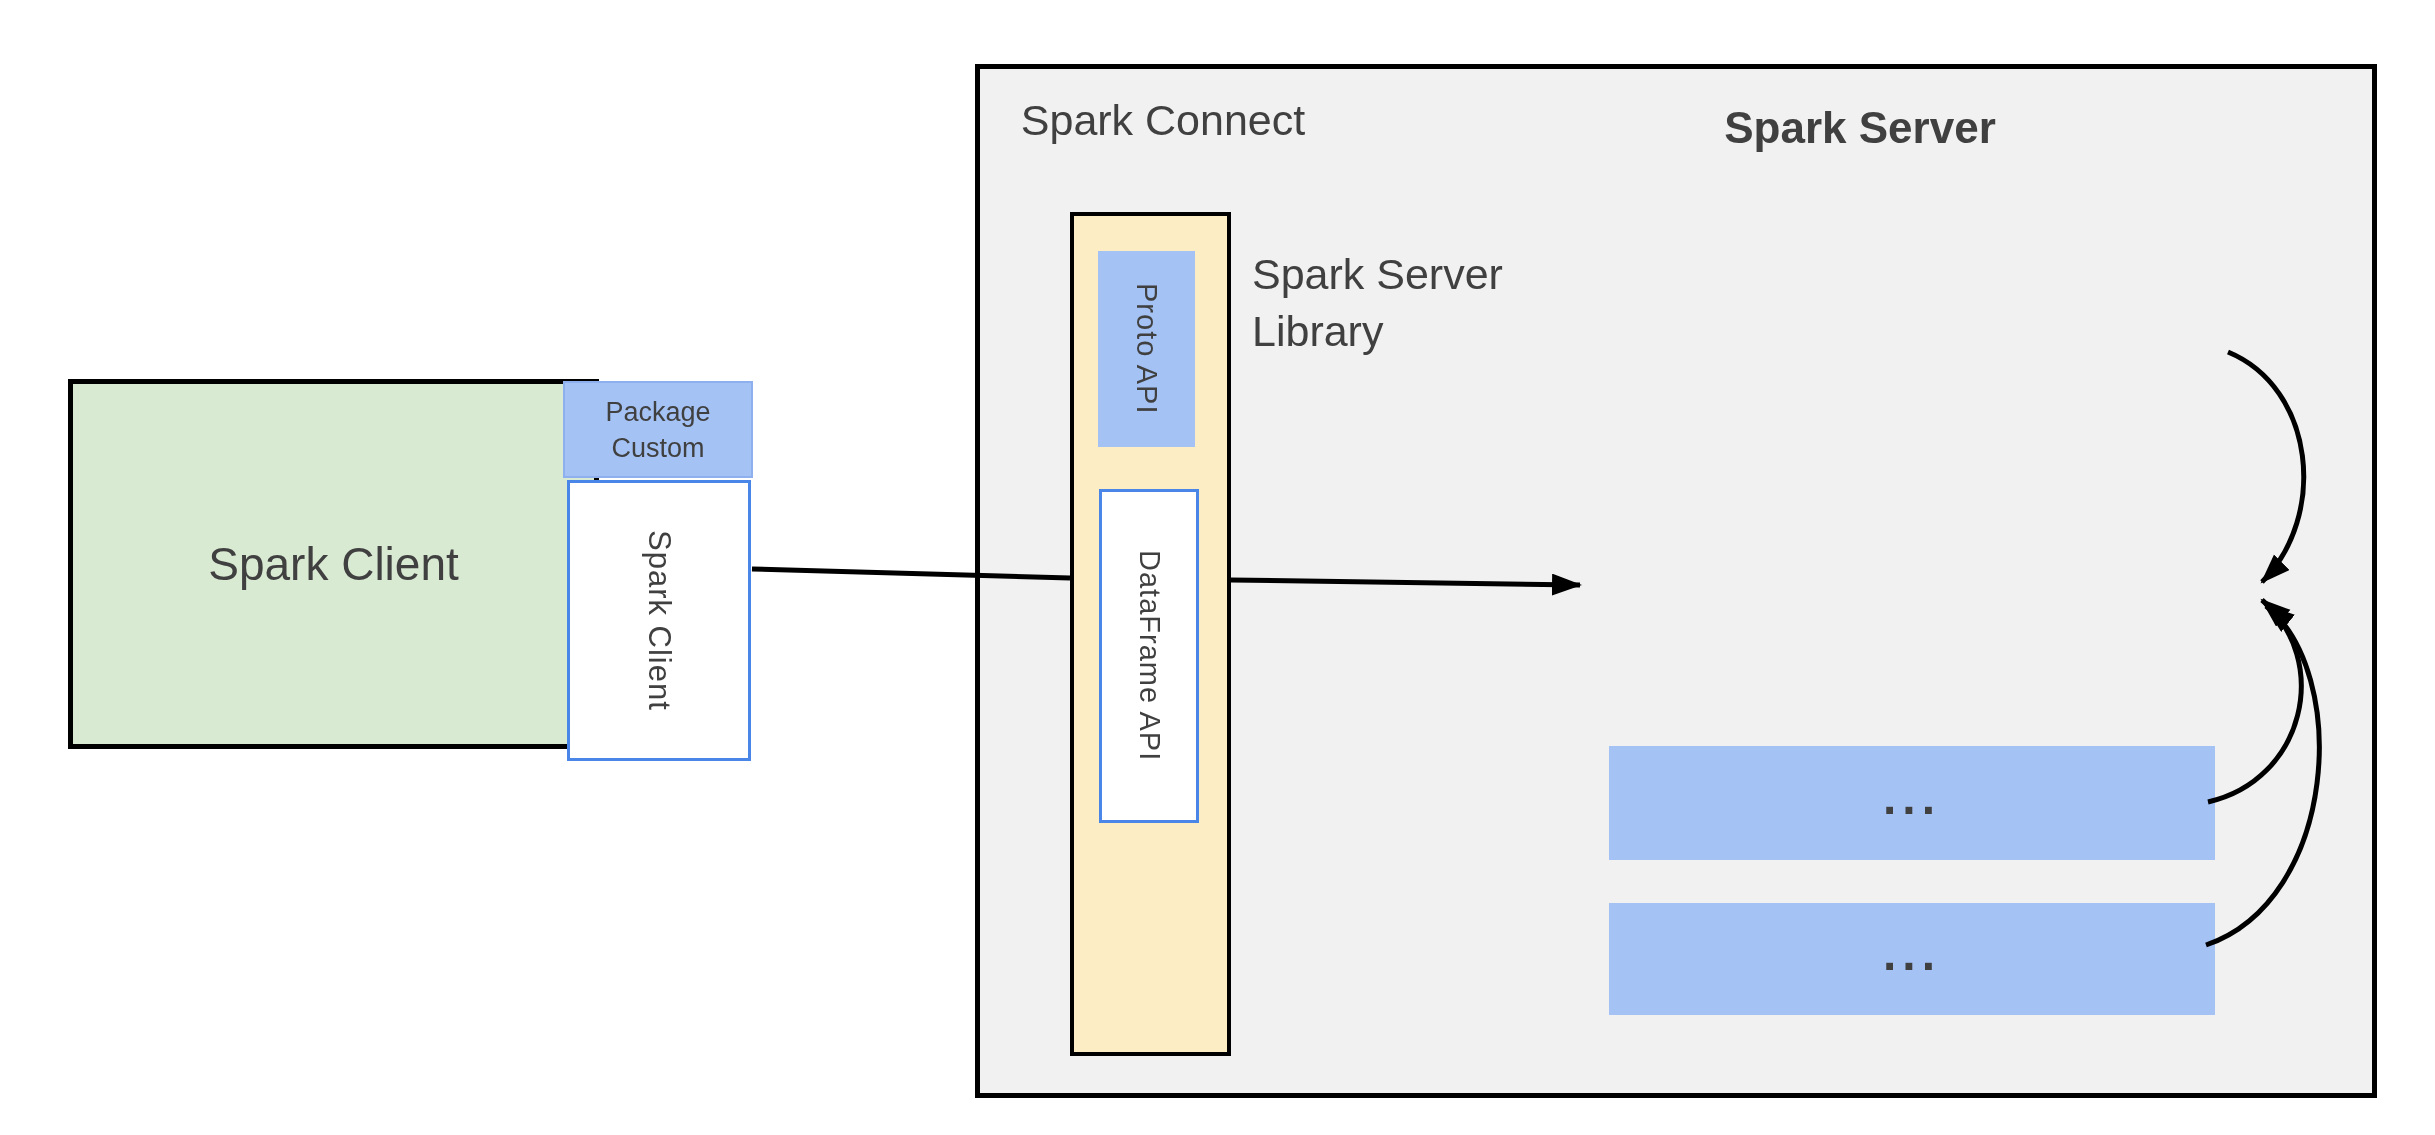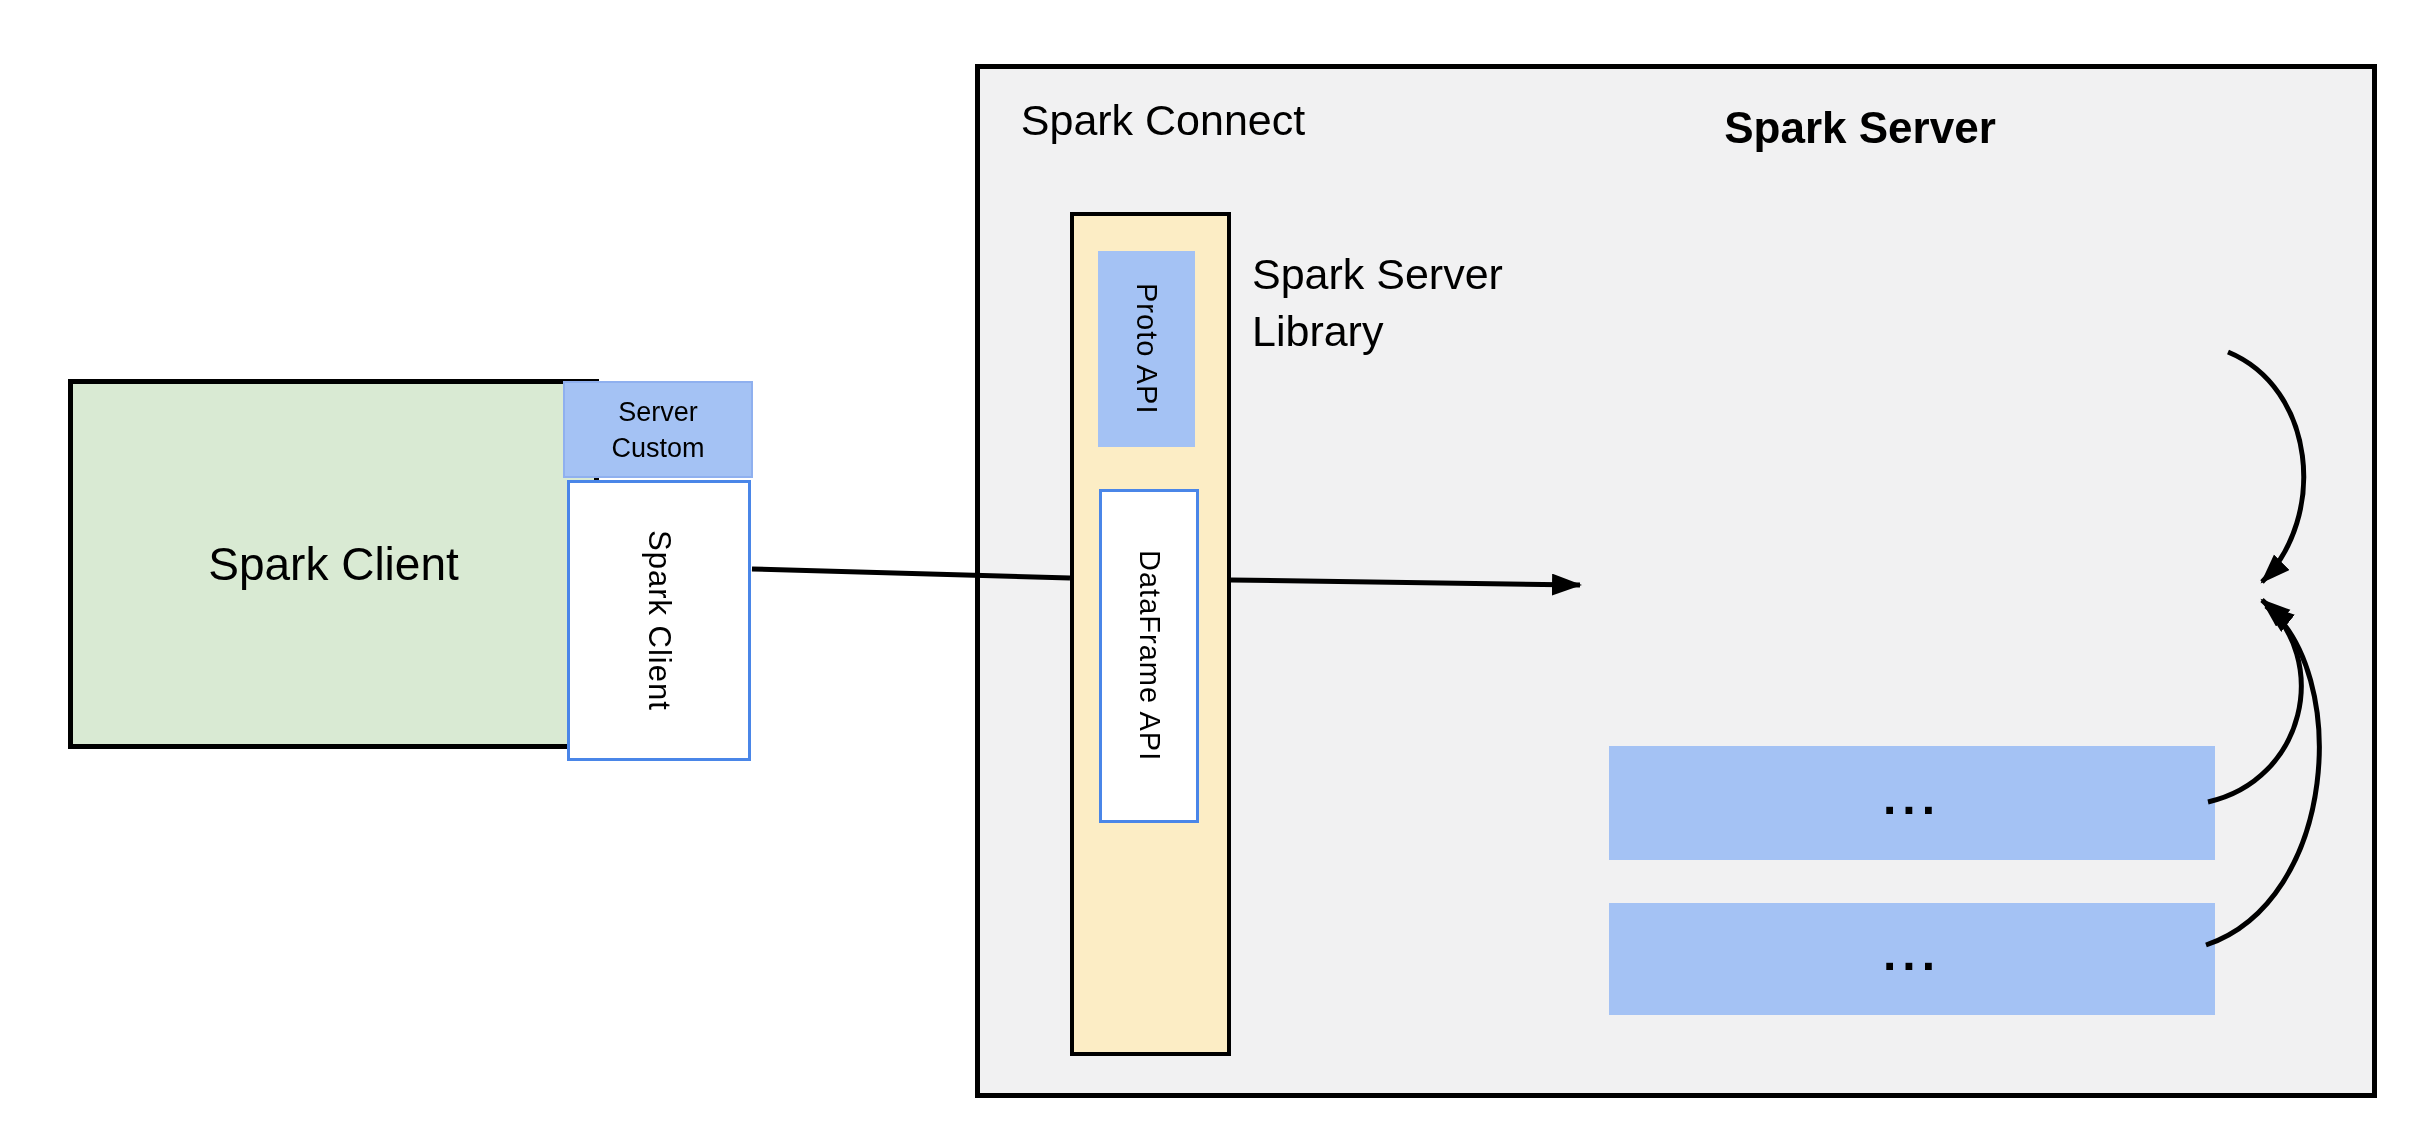--- a/index.html
+++ b/index.html
@@ -1,18 +1,18 @@
 <!DOCTYPE html>
 <html><head>
 <meta charset="utf-8">
 <style>
   html,body{margin:0;padding:0;background:#ffffff;}
   .stage{
     position:relative;width:2435px;height:1135px;background:#ffffff;
-    font-family:"Liberation Sans","DejaVu Sans",sans-serif;color:#000000;
+    font-family:"Liberation Sans","DejaVu Sans",sans-serif;color:#404040;
     overflow:hidden;
   }
   .box{position:absolute;box-sizing:border-box;}
   
   .green-box{
     left:68px;top:379px;width:531px;height:370px;
     background:#d9ead3;border:5px solid #000000;
     display:flex;align-items:center;justify-content:center;
   }
   .green-box .lbl{font-size:46px;line-height:68px;text-align:center;}
@@ -98,21 +98,21 @@
   <div class="box server-title">Spark Server</div>
 
   <div class="box green-box">
     <div class="lbl">
       <div>Spark Client</div>
     </div>
   </div>
 
   <div class="box client-package">
     <div class="lbl">
-      <div>Server</div>
+      <div>Package</div>
       <div>Custom</div>
     </div>
   </div>
 
   <div class="box spark-client-box">
     <div class="vtext" style="font-size:31px;">Spark Client</div>
   </div>
 
   <div class="box yellow-box"></div>
 

